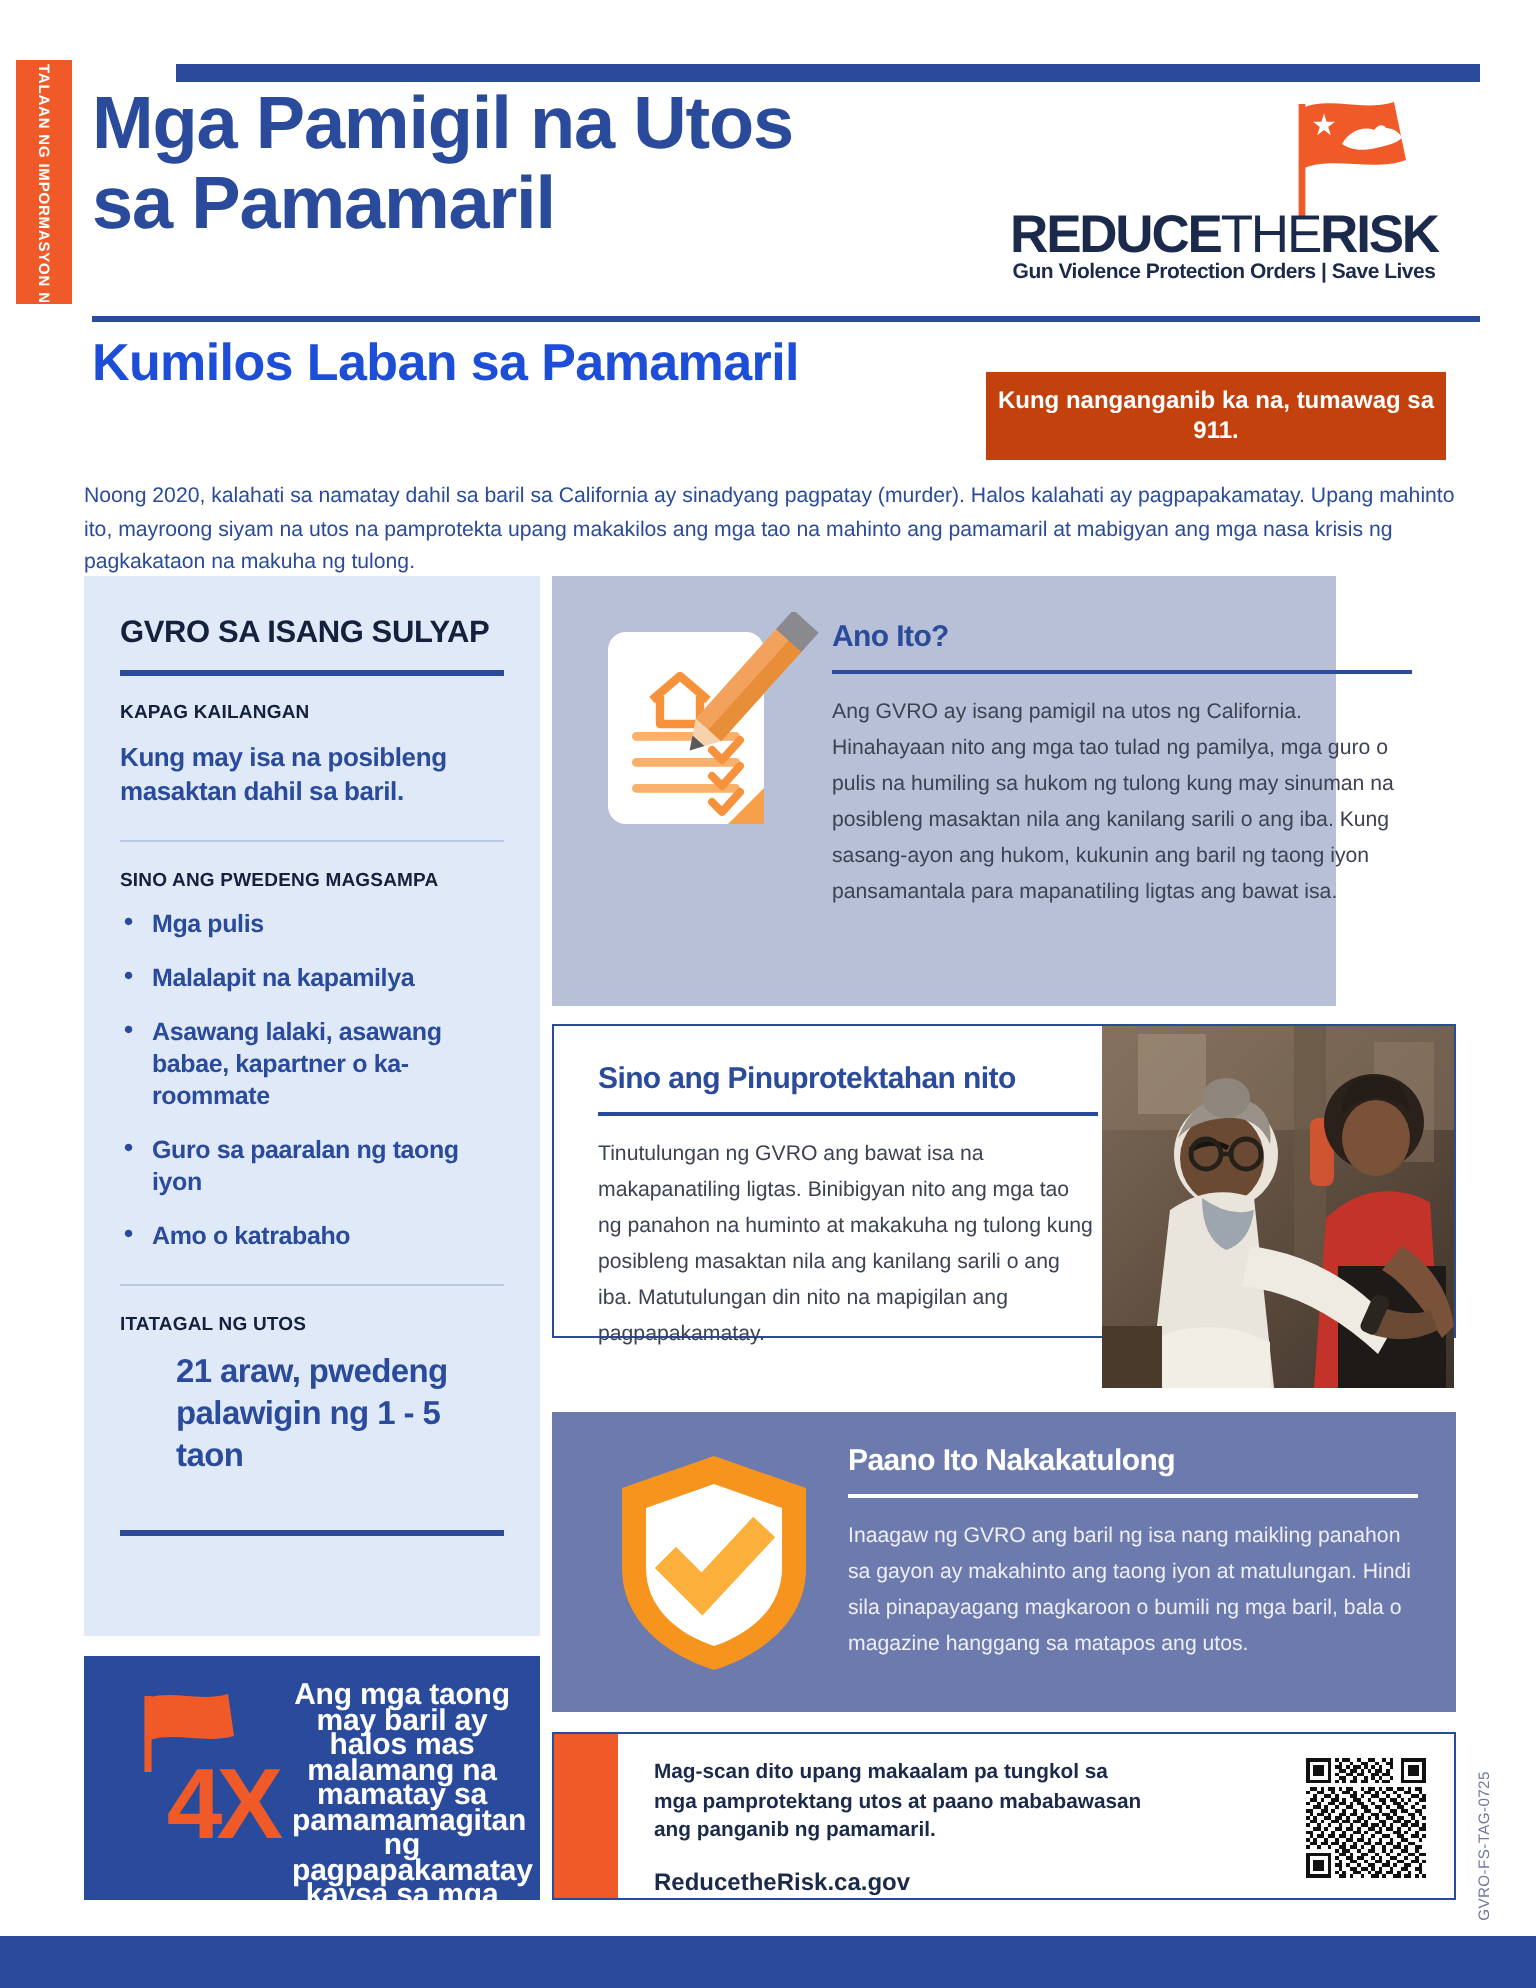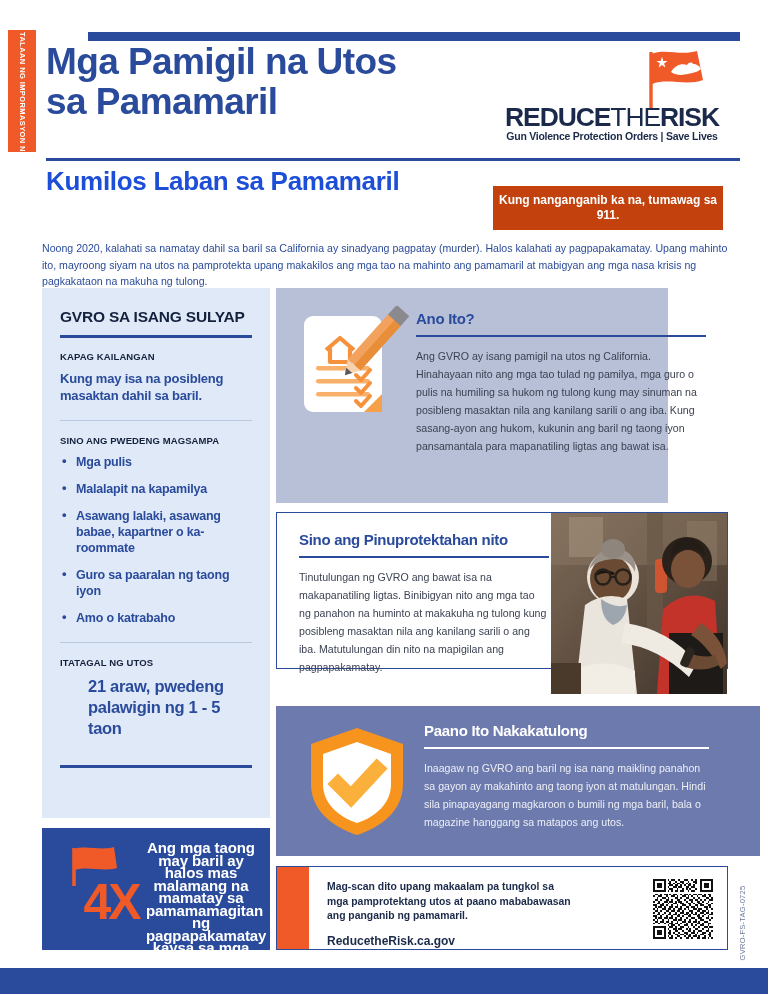--- a/index.html
+++ b/index.html
@@ -119,21 +119,21 @@
   .panel-who{
     position:absolute;left:276px;top:512px;width:452px;height:157px;
     background:#fff;border:1.5px solid #2A4B9B;box-sizing:border-box;
   }
   .pwho-body{position:absolute;left:22px;top:18px;width:250px;}
   .photo{
     position:absolute;right:0;top:0;width:176px;height:181px;overflow:hidden;
   }
 
   .panel-how{
-    position:absolute;left:276px;top:706px;width:452px;height:150px;background:#6D7AAE;padding-left:32px;
+    position:absolute;left:276px;top:706px;width:452px;height:150px;background:#6D7AAE;
   }
   .shield-ico{position:absolute;left:22px;top:16px;width:118px;height:118px;}
   .ph-body{position:absolute;left:148px;top:16px;width:285px;}
 
   
   .qrbox{
     position:absolute;left:276px;top:866px;width:452px;height:84px;
     background:#fff;border:1.5px solid #2A4B9B;box-sizing:border-box;
   }
   .qr-accent{position:absolute;left:0;top:0;width:32px;height:100%;background:#F05A28;}

